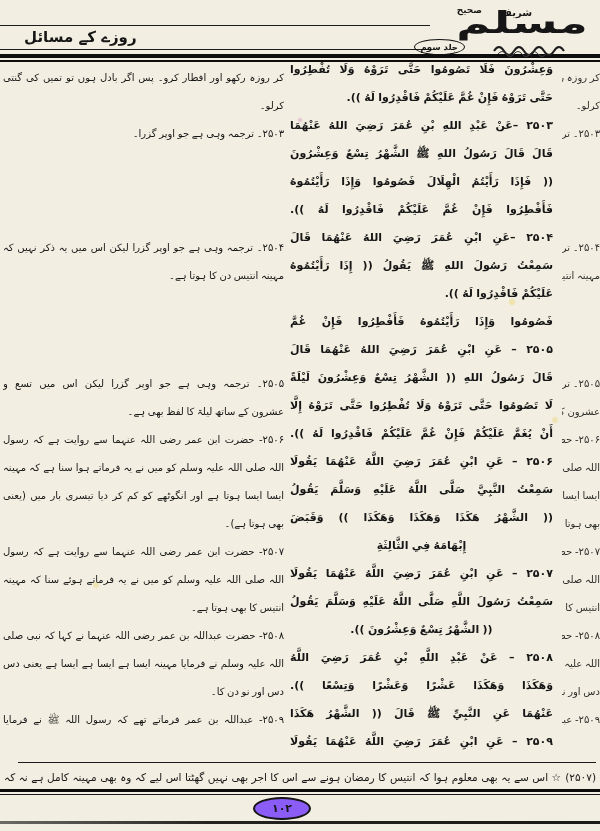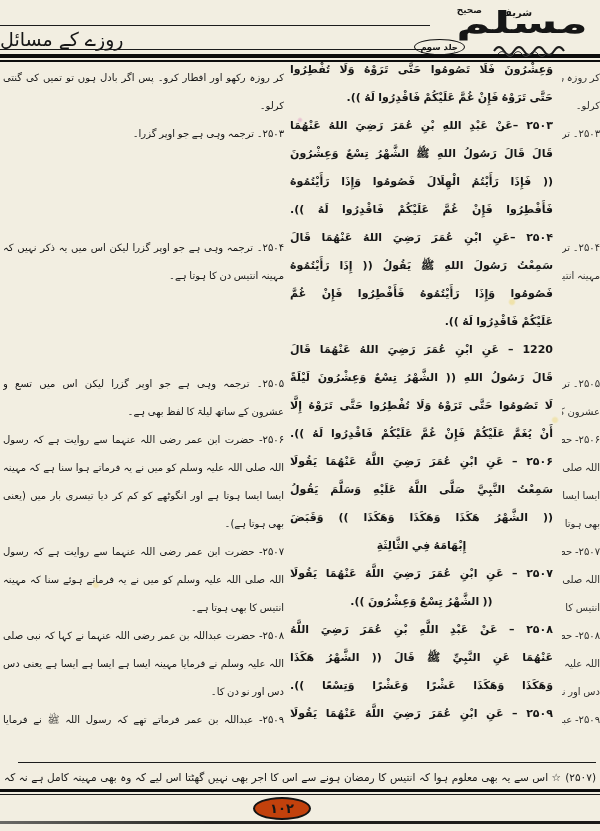--- a/index.html
+++ b/index.html
@@ -13,22 +13,22 @@
       #f2eee1;
     font-family:"DejaVu Sans", sans-serif;
     color:#161616;
     direction:rtl;
   }
   .abs{position:absolute;}
   
   .rule-thin{position:absolute;height:1px;background:#1c1c1c;}
   .rule-thick{position:absolute;background:#0d0d0d;}
   .section-title{
-    position:absolute;top:28px;left:0;width:150px;
-    font-size:19px;font-weight:normal;text-align:left;direction:rtl;
+    position:absolute;top:28px;left:24px;width:150px;
+    font-size:15px;font-weight:bold;text-align:left;direction:rtl;
   }
   .logo{position:absolute;top:2px;left:420px;width:178px;height:62px;direction:rtl;}
   .logo .kalima{position:absolute;top:3px;right:116px;font-size:9px;font-weight:bold;}
   .logo .title{
     position:absolute;top:6px;right:10px;font-size:30px;font-weight:900;
     display:inline-block;transform:scaleX(1.55);transform-origin:100% 50%;
     line-height:30px;
   }
   .logo .suffix{position:absolute;top:5px;right:66px;font-size:10px;font-weight:bold;}
   .logo .badge{
@@ -56,22 +56,22 @@
   .gap-c{}
   
   .footnote{
     position:absolute;left:4px;top:766px;width:592px;height:22px;line-height:22px;
     font-size:10.5px;direction:rtl;overflow:hidden;
     text-align:justify;text-align-last:justify;word-spacing:-0.5px;
   }
   .page-oval{
     position:absolute;left:253px;top:797px;width:54px;height:19px;
     border:2px solid #141414;border-radius:50%;
-    text-align:center;line-height:19px;font-size:13px;font-weight:bold;
-    background:#c2410c;
+    text-align:center;line-height:19px;font-size:11px;font-weight:bold;
+    background:#8b5cf6;
   }
 </style>
 </head>
 <body>
 
 <div class="abs" style="left:0;top:0;width:600px;height:64px;">
   <div class="rule-thin" style="left:0;top:25px;width:430px;"></div>
   <div class="section-title">روزے کے مسائل</div>
   <div class="rule-thin" style="left:0;top:49px;width:430px;"></div>
   <div class="rule-thick" style="left:0;top:54px;width:600px;height:4px;"></div>
@@ -93,35 +93,36 @@
 
 <div class="col arabic" lang="ar">
   <div class="ln">وَعِشْرُونَ فَلَا تَصُومُوا حَتَّى تَرَوْهُ وَلَا تُفْطِرُوا</div>
   <div class="ln r">حَتَّى تَرَوْهُ فَإِنْ غُمَّ عَلَيْكُمْ فَاقْدِرُوا لَهُ )).</div>
   <div class="ln">۲۵۰۳ –عَنْ عَبْدِ اللهِ بْنِ عُمَرَ رَضِيَ اللهُ عَنْهُمَا</div>
   <div class="ln">قَالَ قَالَ رَسُولُ اللهِ ﷺ الشَّهْرُ تِسْعٌ وَعِشْرُونَ</div>
   <div class="ln">(( فَإِذَا رَأَيْتُمُ الْهِلَالَ فَصُومُوا وَإِذَا رَأَيْتُمُوهُ</div>
   <div class="ln">فَأَفْطِرُوا فَإِنْ غُمَّ عَلَيْكُمْ فَاقْدِرُوا لَهُ )).</div>
   <div class="ln">۲۵۰۴ –عَنِ ابْنِ عُمَرَ رَضِيَ اللهُ عَنْهُمَا قَالَ</div>
   <div class="ln">سَمِعْتُ رَسُولَ اللهِ ﷺ يَقُولُ (( إِذَا رَأَيْتُمُوهُ</div>
+  <div class="ln r">عَلَيْكُمْ فَاقْدِرُوا لَهُ )).</div>
   <div class="ln">فَصُومُوا وَإِذَا رَأَيْتُمُوهُ فَأَفْطِرُوا فَإِنْ غُمَّ</div>
-  <div class="ln r">عَلَيْكُمْ فَاقْدِرُوا لَهُ )).</div>
-  <div class="ln">1220 – عَنِ ابْنِ عُمَرَ رَضِيَ اللهُ عَنْهُمَا قَالَ</div>
+  <div class="ln">۲۵۰۵ – عَنِ ابْنِ عُمَرَ رَضِيَ اللهُ عَنْهُمَا قَالَ</div>
   <div class="ln">قَالَ رَسُولُ اللهِ (( الشَّهْرُ تِسْعٌ وَعِشْرُونَ لَيْلَةً</div>
   <div class="ln">لَا تَصُومُوا حَتَّى تَرَوْهُ وَلَا تُفْطِرُوا حَتَّى تَرَوْهُ إِلَّا</div>
   <div class="ln">أَنْ يُغَمَّ عَلَيْكُمْ فَإِنْ غُمَّ عَلَيْكُمْ فَاقْدِرُوا لَهُ )).</div>
   <div class="ln">۲۵۰۶ – عَنِ ابْنِ عُمَرَ رَضِيَ اللَّهُ عَنْهُمَا يَقُولَا</div>
   <div class="ln">سَمِعْتُ النَّبِيَّ صَلَّى اللَّهُ عَلَيْهِ وَسَلَّمَ يَقُولُ</div>
   <div class="ln">(( الشَّهْرُ هَكَذَا وَهَكَذَا وَهَكَذَا )) وَقَبَضَ</div>
   <div class="ln c">إِبْهَامَهُ فِي الثَّالِثَةِ</div>
   <div class="ln">۲۵۰۷ – عَنِ ابْنِ عُمَرَ رَضِيَ اللَّهُ عَنْهُمَا يَقُولَا</div>
+  <div class="ln">سَمِعْتُ رَسُولَ اللَّهِ صَلَّى اللَّهُ عَلَيْهِ وَسَلَّمَ يَقُولُ</div>
   <div class="ln c">(( الشَّهْرُ تِسْعٌ وَعِشْرُونَ )).</div>
   <div class="ln">۲۵۰۸ – عَنْ عَبْدِ اللَّهِ بْنِ عُمَرَ رَضِيَ اللَّهُ</div>
+  <div class="ln">وَهَكَذَا وَهَكَذَا عَشْرًا وَعَشْرًا وَتِسْعًا )).</div>
   <div class="ln">عَنْهُمَا عَنِ النَّبِيِّ ﷺ قَالَ (( الشَّهْرُ هَكَذَا</div>
-  <div class="ln">وَهَكَذَا وَهَكَذَا عَشْرًا وَعَشْرًا وَتِسْعًا )).</div>
   <div class="ln">۲۵۰۹ – عَنِ ابْنِ عُمَرَ رَضِيَ اللَّهُ عَنْهُمَا يَقُولَا</div>
 </div>
 
 <div class="col urdu" lang="ur">
   <div>
     <div class="ln">کر روزہ رکھو اور افطار کرو۔ پس اگر بادل ہوں تو تمیں کی گنتی پوری</div>
     <div class="ln r">کرلو۔</div>
     <div class="ln r">۲۵۰۳۔ ترجمہ وہی ہے جو اوپر گزرا۔</div>
   </div>
   <div class="gap-a">

